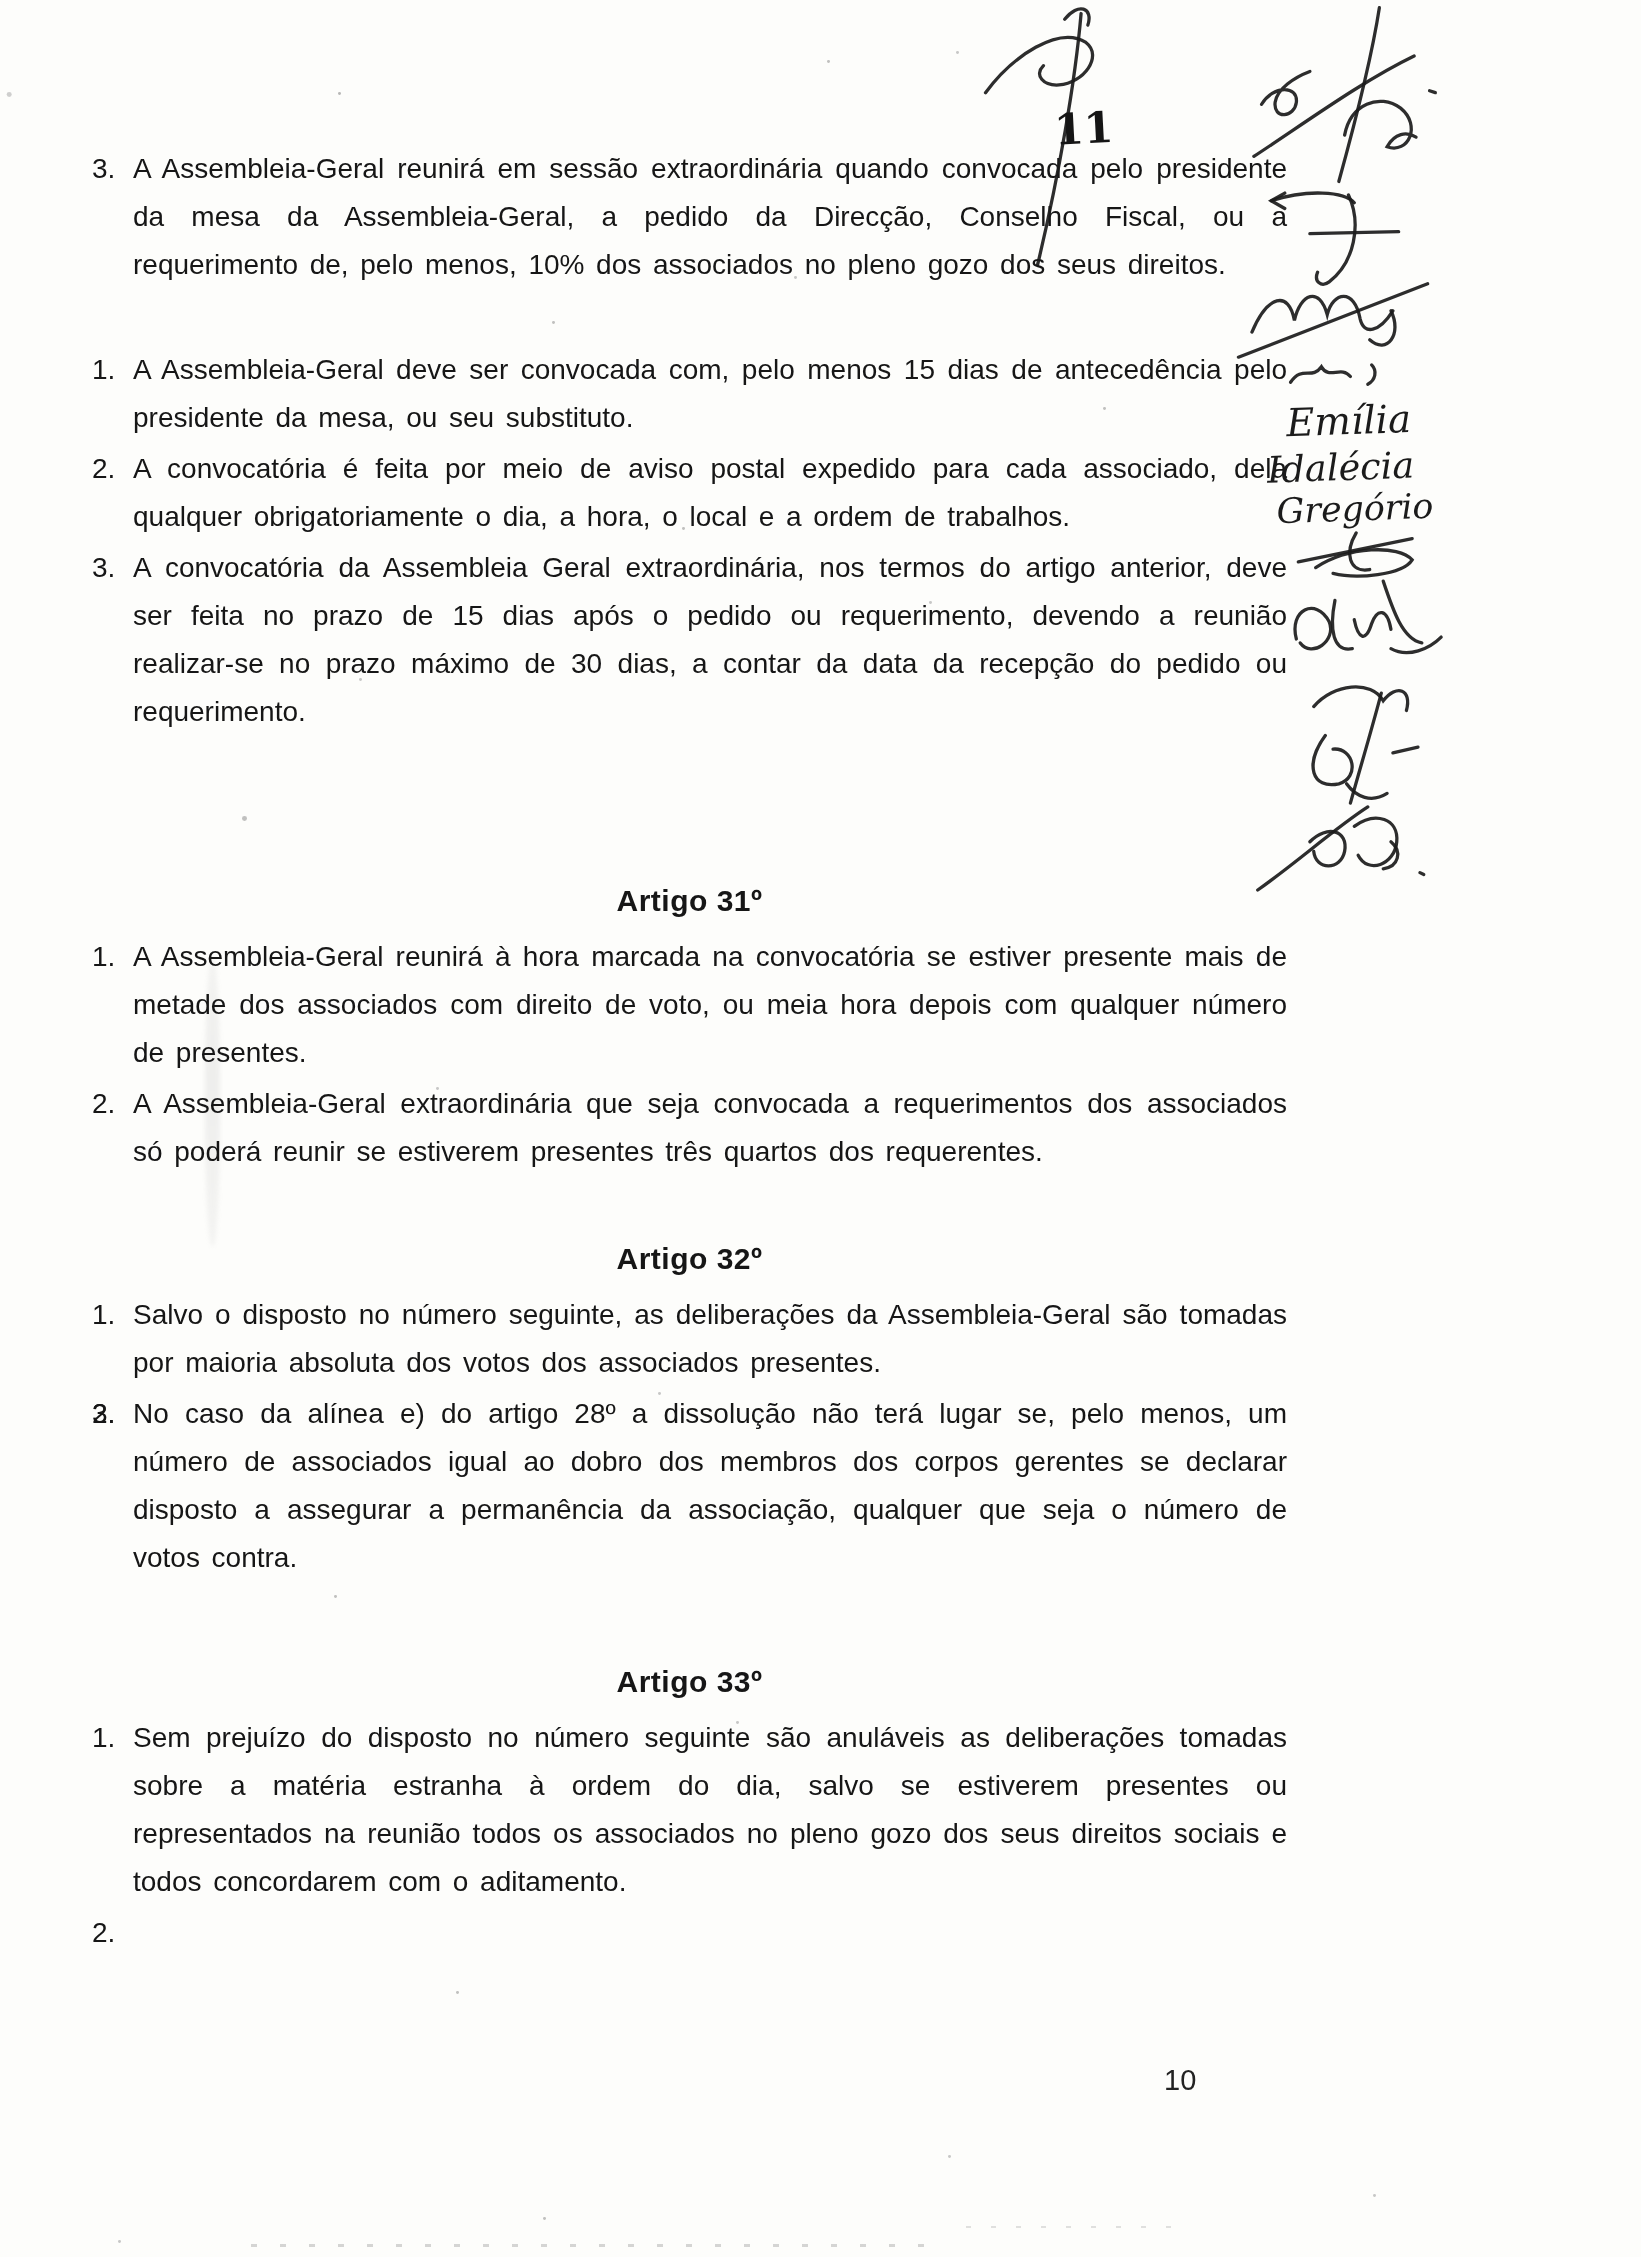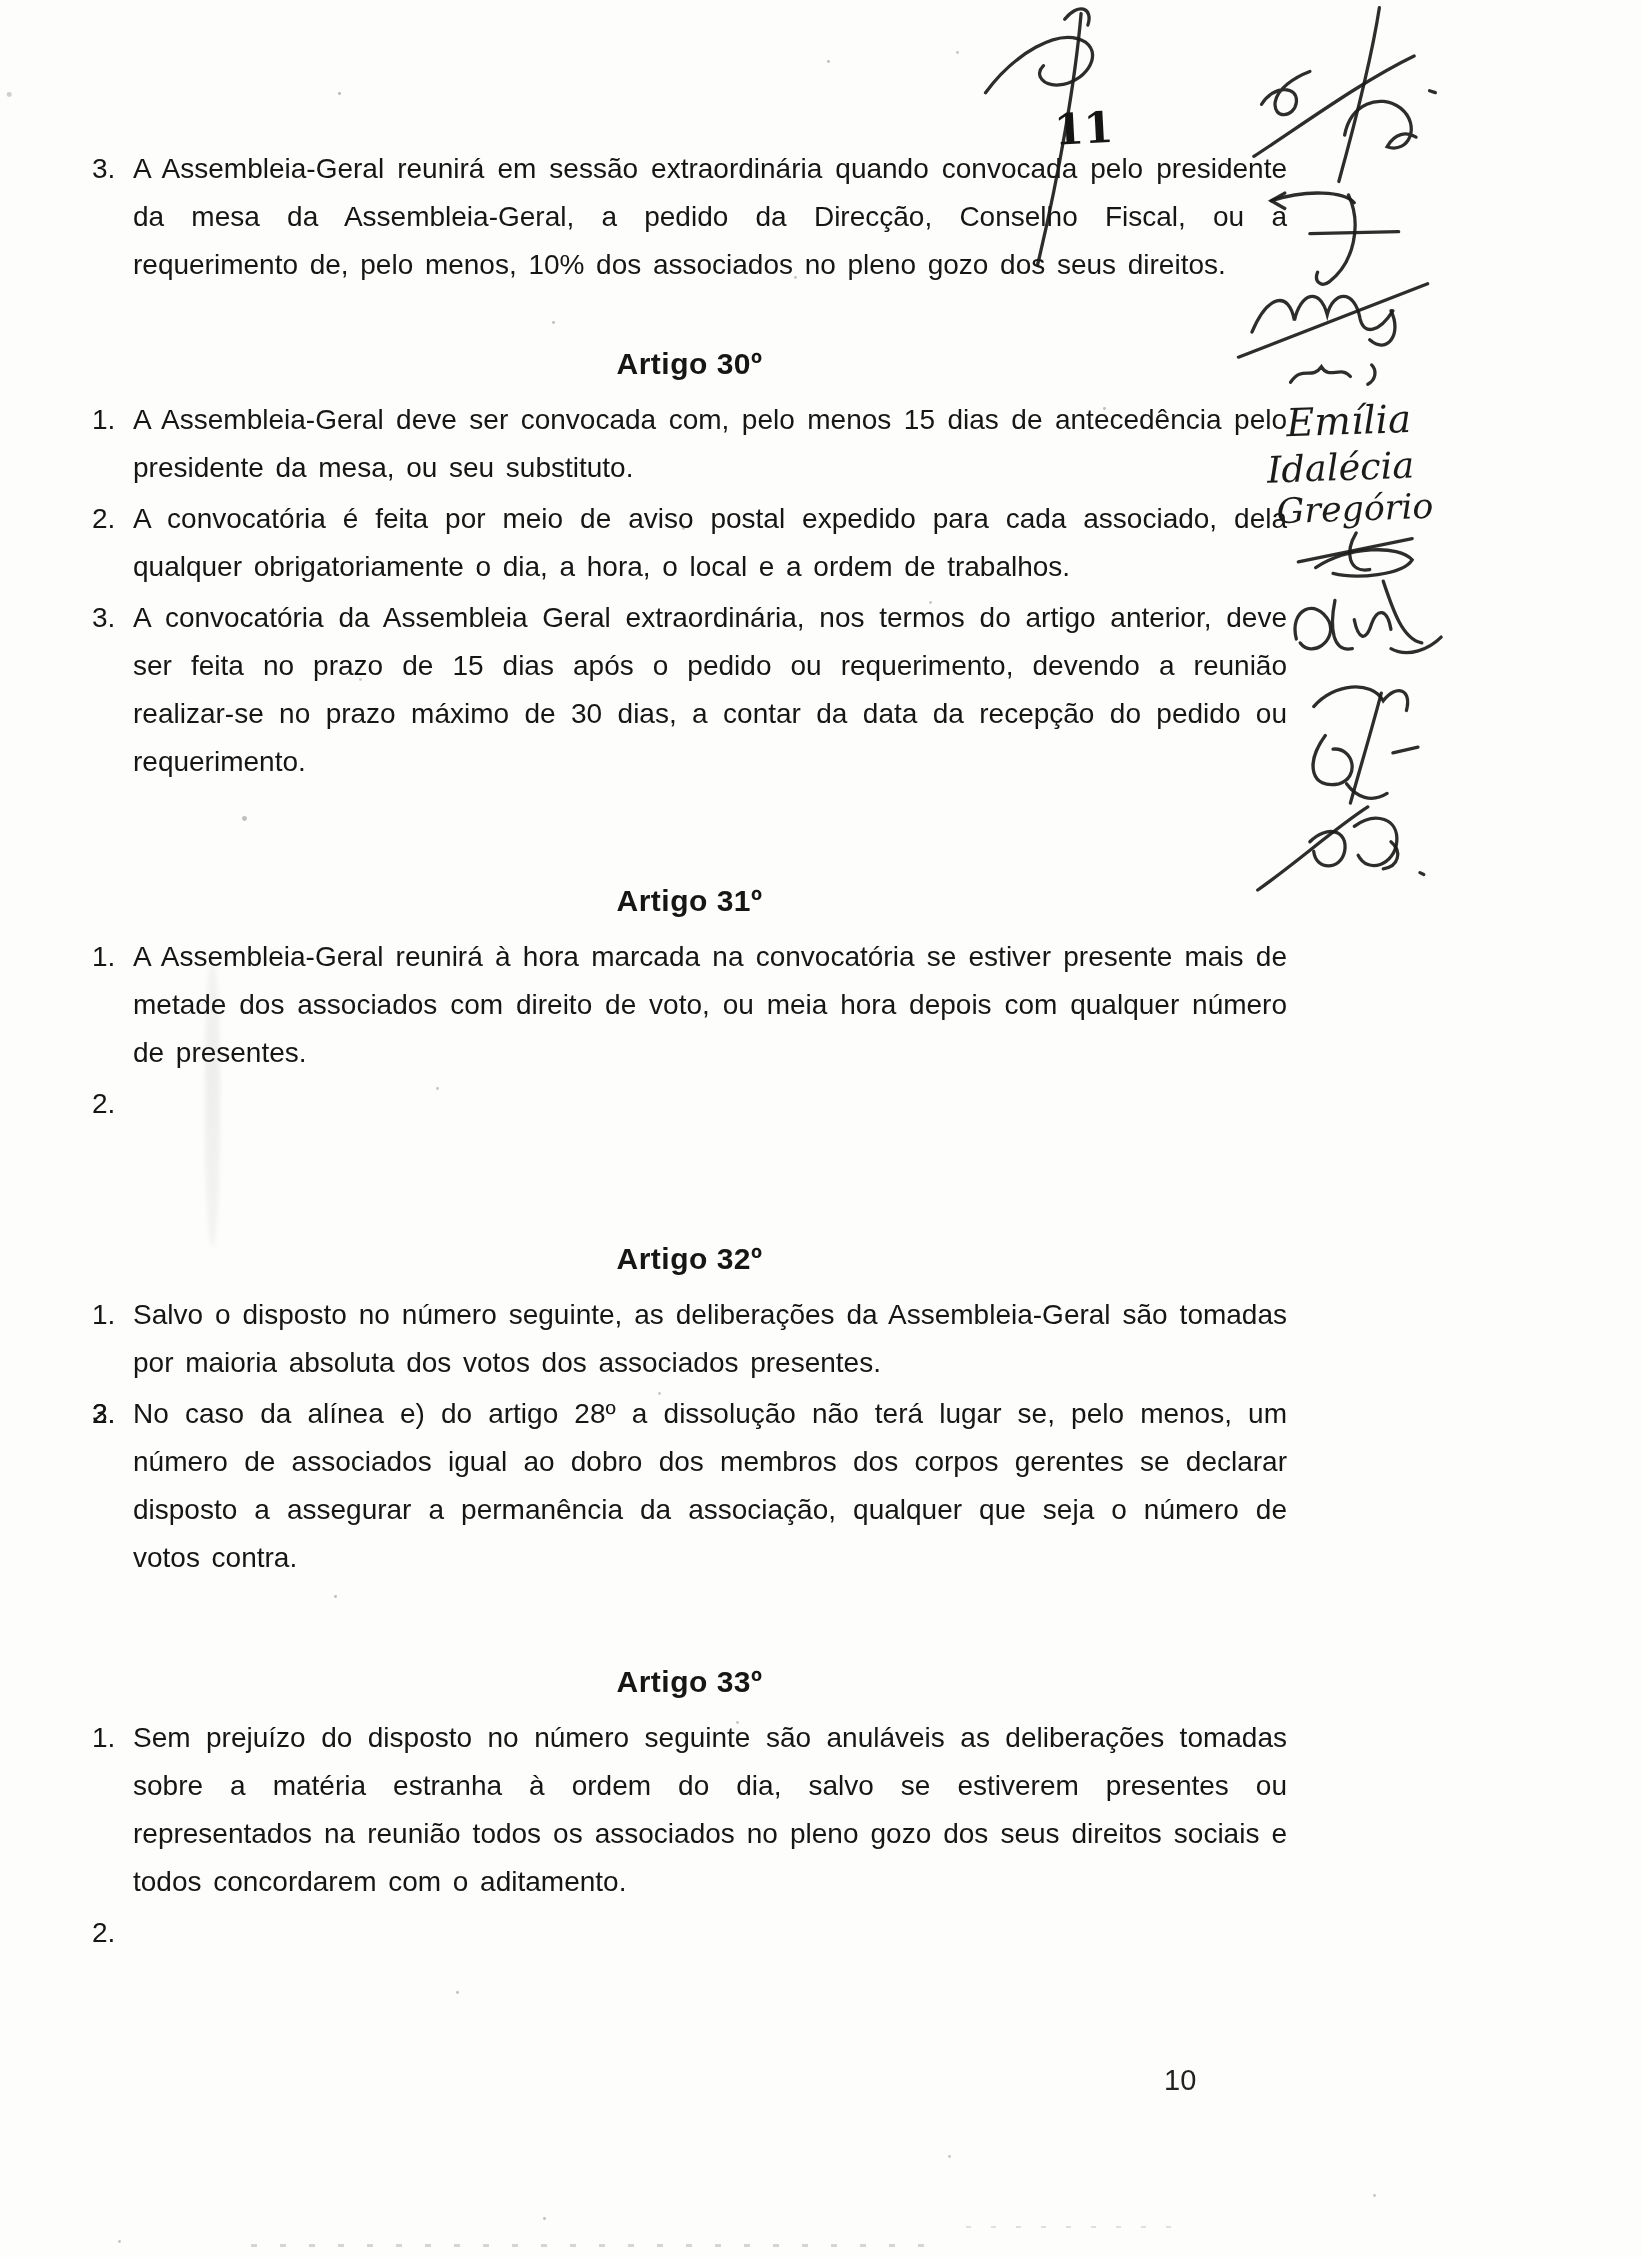--- a/index.html
+++ b/index.html
@@ -113,21 +113,20 @@
   <div class="bottom-dashes-2"></div>
 
   <div class="doc-col" style="top:145px;">
     <div class="item">
       <span class="num">3.</span>
       <span>A Assembleia-Geral reunirá em sessão extraordinária quando convocada pelo presidente da mesa da Assembleia-Geral, a pedido da Direcção, Conselho Fiscal, ou a requerimento de, pelo menos, 10% dos associados no pleno gozo dos seus direitos.</span>
     </div>
   </div>
 
   <div class="doc-col" style="top:346px;">
-    <div class="article-title">Artigo 30º</div>
     <div class="item">
       <span class="num">1.</span>
       <span>A Assembleia-Geral deve ser convocada com, pelo menos 15 dias de antecedência pelo presidente da mesa, ou seu substituto.</span>
     </div>
     <div class="item">
       <span class="num">2.</span>
       <span>A convocatória é feita por meio de aviso postal expedido para cada associado, dela qualquer obrigatoriamente o dia, a hora, o local e a ordem de trabalhos.</span>
     </div>
     <div class="item">
       <span class="num">3.</span>
@@ -136,20 +135,21 @@
   </div>
 
   <div class="doc-col" style="top:838px;margin-top:45px;">
     <div class="article-title">Artigo 31º</div>
     <div class="item">
       <span class="num">1.</span>
       <span>A Assembleia-Geral reunirá à hora marcada na convocatória se estiver presente mais de metade dos associados com direito de voto, ou meia hora depois com qualquer número de presentes.</span>
     </div>
     <div class="item">
       <span class="num">2.</span>
+      <span>A Assembleia-Geral extraordinária que seja convocada a requerimentos dos associados só poderá reunir se estiverem presentes três quartos dos requerentes.</span>
     </div>
   </div>
 
   <div class="doc-col" style="top:1241px;">
     <div class="article-title">Artigo 32º</div>
     <div class="item">
       <span class="num">1.</span>
       <span>Salvo o disposto no número seguinte, as deliberações da Assembleia-Geral são tomadas por maioria absoluta dos votos dos associados presentes.</span>
     </div>
     <div class="item">

